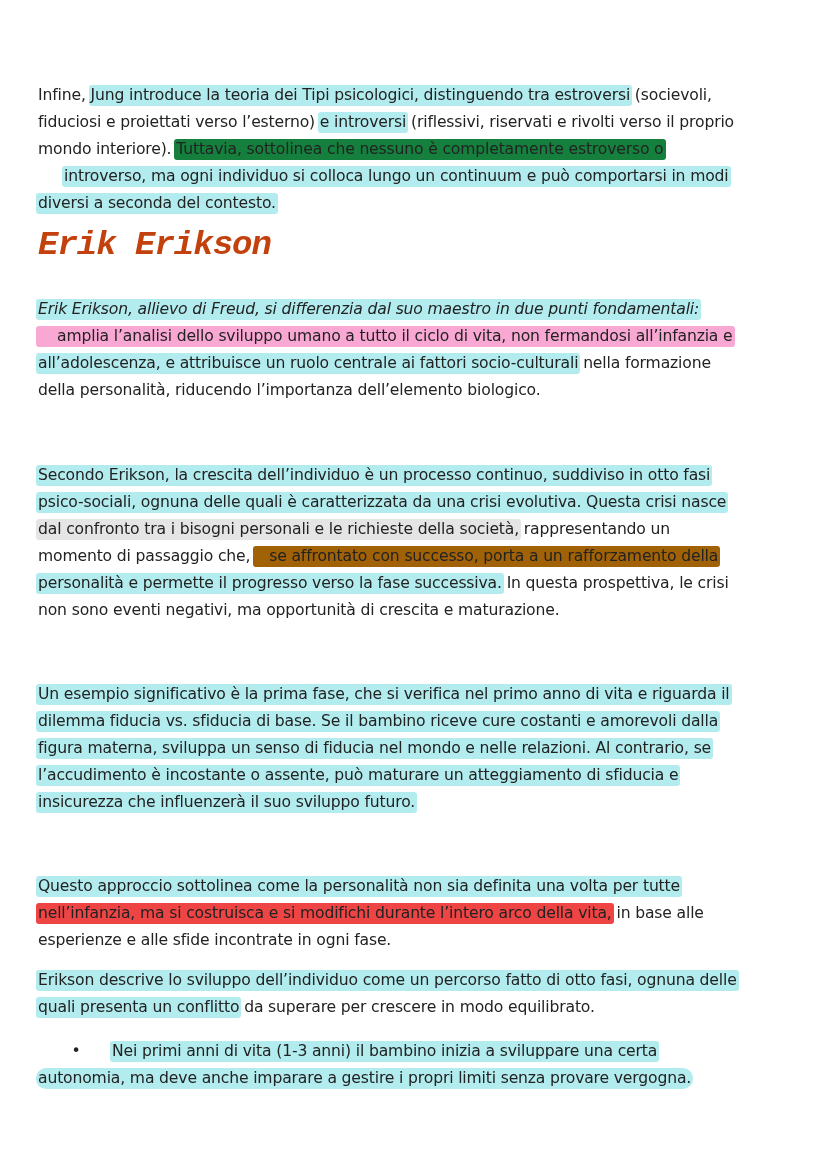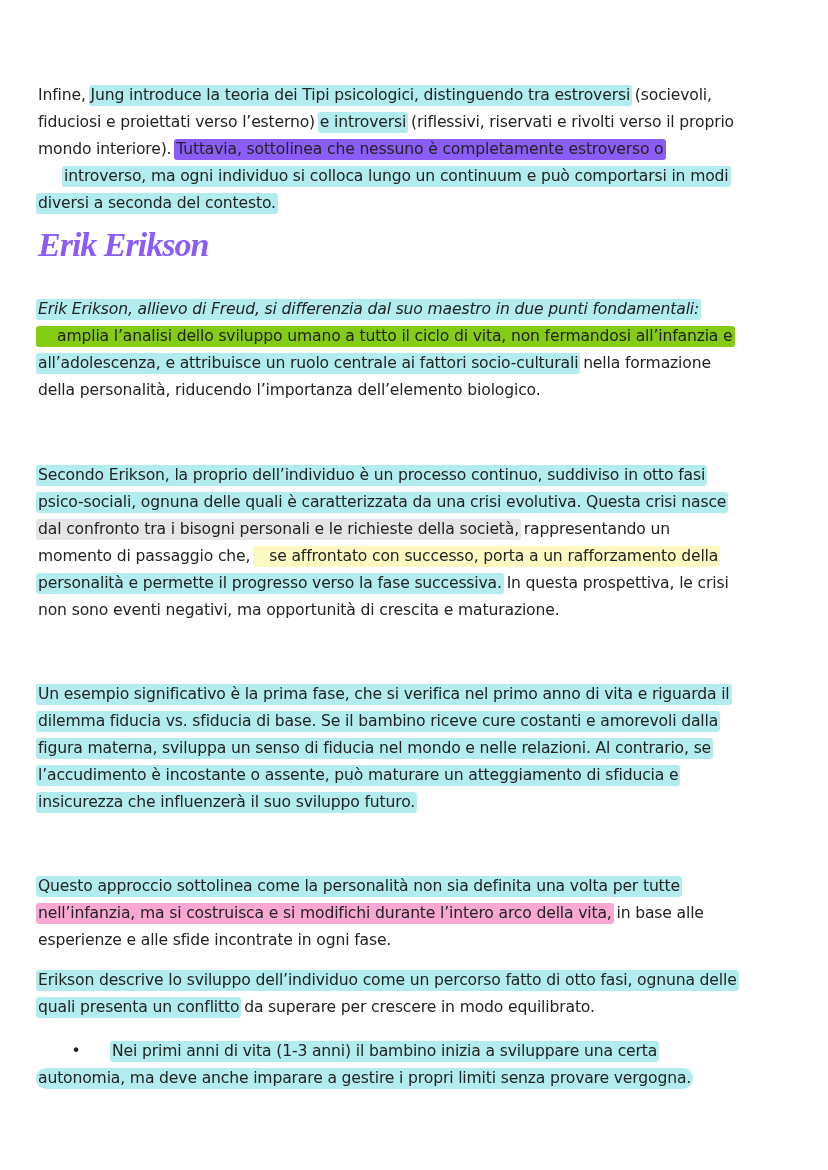--- a/index.html
+++ b/index.html
@@ -1,51 +1,51 @@
 <!DOCTYPE html>
 <html style="--hl: #b3ecef;"><head>
   <meta charset="utf-8">
   <style>
     html, body { margin: 0; padding: 0; background: #ffffff; }
     body { width: 828px; height: 1170px; position: relative; overflow: hidden;
       font-family: "DejaVu Sans", sans-serif; color: #222222; }
     .page { position: absolute; left: 0; top: 0; width: 828px; height: 1170px; }
     .line { position: absolute; left: 38px; font-size: 15.6px; line-height: 26px; white-space: nowrap; letter-spacing: -0.15px; }
     .hl { background: #b3ecef; border-radius: 3px; padding: 1px 2px 2px 2px; margin: 0 -2px; }
-    .title { position: absolute; left: 38px; top: 226px; font-family: Liberation Serif, serif; font-style: italic;
-      font-size: 34px; color: #8b5cf6; letter-spacing: -1px; font-weight: bold; }
+    .title { position: absolute; left: 38px; top: 226px; font-family: Liberation Mono, monospace; font-style: italic;
+      font-size: 34px; color: #c2410c; letter-spacing: -1px; font-weight: bold; }
     .bullet { display: inline-block; width: 72px; text-align: center; margin-left: 2px; }
   </style>
 </head>
 <body>
 
 <div class="page">
   <div class="title">Erik Erikson</div>
   <div id="lines">
       <div class="line" style="top: 82px;"><span>Infine, </span><span class="hl" style="background: rgb(179, 236, 239);">Jung introduce la teoria dei Tipi psicologici, distinguendo tra estroversi</span><span> (socievoli,</span></div>
       <div class="line" style="top: 109px;"><span>fiduciosi e proiettati verso l’esterno) </span><span class="hl" style="background: rgb(179, 236, 239);">e introversi</span><span> (riflessivi, riservati e rivolti verso il proprio</span></div>
-      <div class="line" style="top: 136px;"><span>mondo interiore). </span><span class="hl" style="background: #8b5cf6;">Tuttavia, sottolinea che nessuno è completamente estroverso o</span></div>
+      <div class="line" style="top: 136px;"><span>mondo interiore). </span><span class="hl" style="background: #15803d;">Tuttavia, sottolinea che nessuno è completamente estroverso o</span></div>
       <div class="line" style="top: 163px;"><span class="hl" style="background: rgb(179, 236, 239); margin-left: 24px;">introverso, ma ogni individuo si colloca lungo un continuum e può comportarsi in modi</span></div>
       <div class="line" style="top: 190px;"><span class="hl" style="background: rgb(179, 236, 239);">diversi a seconda del contesto.</span></div>
       <div class="line" style="top: 296px;"><span class="hl" style="background: rgb(179, 236, 239); font-style: italic;">Erik Erikson, allievo di Freud, si differenzia dal suo maestro in due punti fondamentali:</span></div>
-      <div class="line" style="top: 323px;"><span class="hl" style="background: #84cc16; padding-left: 21px;">amplia l’analisi dello sviluppo umano a tutto il ciclo di vita, non fermandosi all’infanzia e</span></div>
+      <div class="line" style="top: 323px;"><span class="hl" style="background: #f9a8d4; padding-left: 21px;">amplia l’analisi dello sviluppo umano a tutto il ciclo di vita, non fermandosi all’infanzia e</span></div>
       <div class="line" style="top: 350px;"><span class="hl" style="background: rgb(179, 236, 239);">all’adolescenza, e attribuisce un ruolo centrale ai fattori socio-culturali</span><span> nella formazione</span></div>
       <div class="line" style="top: 377px;"><span>della personalità, riducendo l’importanza dell’elemento biologico.</span></div>
-      <div class="line" style="top: 462px;"><span class="hl" style="background: rgb(179, 236, 239);">Secondo Erikson, la proprio dell’individuo è un processo continuo, suddiviso in otto fasi</span></div>
+      <div class="line" style="top: 462px;"><span class="hl" style="background: rgb(179, 236, 239);">Secondo Erikson, la crescita dell’individuo è un processo continuo, suddiviso in otto fasi</span></div>
       <div class="line" style="top: 489px;"><span class="hl" style="background: rgb(179, 236, 239);">psico-sociali, ognuna delle quali è caratterizzata da una crisi evolutiva. Questa crisi nasce</span></div>
       <div class="line" style="top: 516px;"><span class="hl" style="background: #e5e5e5;">dal confronto tra i bisogni personali e le richieste della società,</span><span> rappresentando un</span></div>
-      <div class="line" style="top: 543px;"><span>momento di passaggio che, </span><span class="hl" style="background: #fef9c3; padding-left: 16px;">se affrontato con successo, porta a un rafforzamento della</span></div>
+      <div class="line" style="top: 543px;"><span>momento di passaggio che, </span><span class="hl" style="background: #a16207; padding-left: 16px;">se affrontato con successo, porta a un rafforzamento della</span></div>
       <div class="line" style="top: 570px;"><span class="hl" style="background: rgb(179, 236, 239);">personalità e permette il progresso verso la fase successiva.</span><span> In questa prospettiva, le crisi</span></div>
       <div class="line" style="top: 597px;"><span>non sono eventi negativi, ma opportunità di crescita e maturazione.</span></div>
       <div class="line" style="top: 681px;"><span class="hl" style="background: rgb(179, 236, 239);">Un esempio significativo è la prima fase, che si verifica nel primo anno di vita e riguarda il</span></div>
       <div class="line" style="top: 708px;"><span class="hl" style="background: rgb(179, 236, 239); margin-top: 28px;">dilemma fiducia vs. sfiducia di base. Se il bambino riceve cure costanti e amorevoli dalla</span></div>
       <div class="line" style="top: 735px;"><span class="hl" style="background: rgb(179, 236, 239);">figura materna, sviluppa un senso di fiducia nel mondo e nelle relazioni. Al contrario, se</span></div>
       <div class="line" style="top: 762px;"><span class="hl" style="background: rgb(179, 236, 239);">l’accudimento è incostante o assente, può maturare un atteggiamento di sfiducia e</span></div>
       <div class="line" style="top: 789px;"><span class="hl" style="background: rgb(179, 236, 239);">insicurezza che influenzerà il suo sviluppo futuro.</span></div>
       <div class="line" style="top: 873px;"><span class="hl" style="background: rgb(179, 236, 239);">Questo approccio sottolinea come la personalità non sia definita una volta per tutte</span></div>
-      <div class="line" style="top: 900px;"><span class="hl" style="background: #f9a8d4;">nell’infanzia, ma si costruisca e si modifichi durante l’intero arco della vita,</span><span> in base alle</span></div>
+      <div class="line" style="top: 900px;"><span class="hl" style="background: #ef4444;">nell’infanzia, ma si costruisca e si modifichi durante l’intero arco della vita,</span><span> in base alle</span></div>
       <div class="line" style="top: 927px;"><span>esperienze e alle sfide incontrate in ogni fase.</span></div>
       <div class="line" style="top: 967px;"><span class="hl" style="background: rgb(179, 236, 239);">Erikson descrive lo sviluppo dell’individuo come un percorso fatto di otto fasi, ognuna delle</span></div>
       <div class="line" style="top: 994px;"><span class="hl" style="background: rgb(179, 236, 239);">quali presenta un conflitto</span><span> da superare per crescere in modo equilibrato.</span></div>
       <div class="line" style="top: 1038px;"><span class="bullet">•</span><span class="hl" style="background: rgb(179, 236, 239);">Nei primi anni di vita (1-3 anni) il bambino inizia a sviluppare una certa</span></div>
       <div class="line" style="top: 1065px;"><span class="hl" style="background: rgb(179, 236, 239); border-radius: 10px;">autonomia, ma deve anche imparare a gestire i propri limiti senza provare vergogna.</span></div>
     </div>
 </div>
 
 </body></html>

